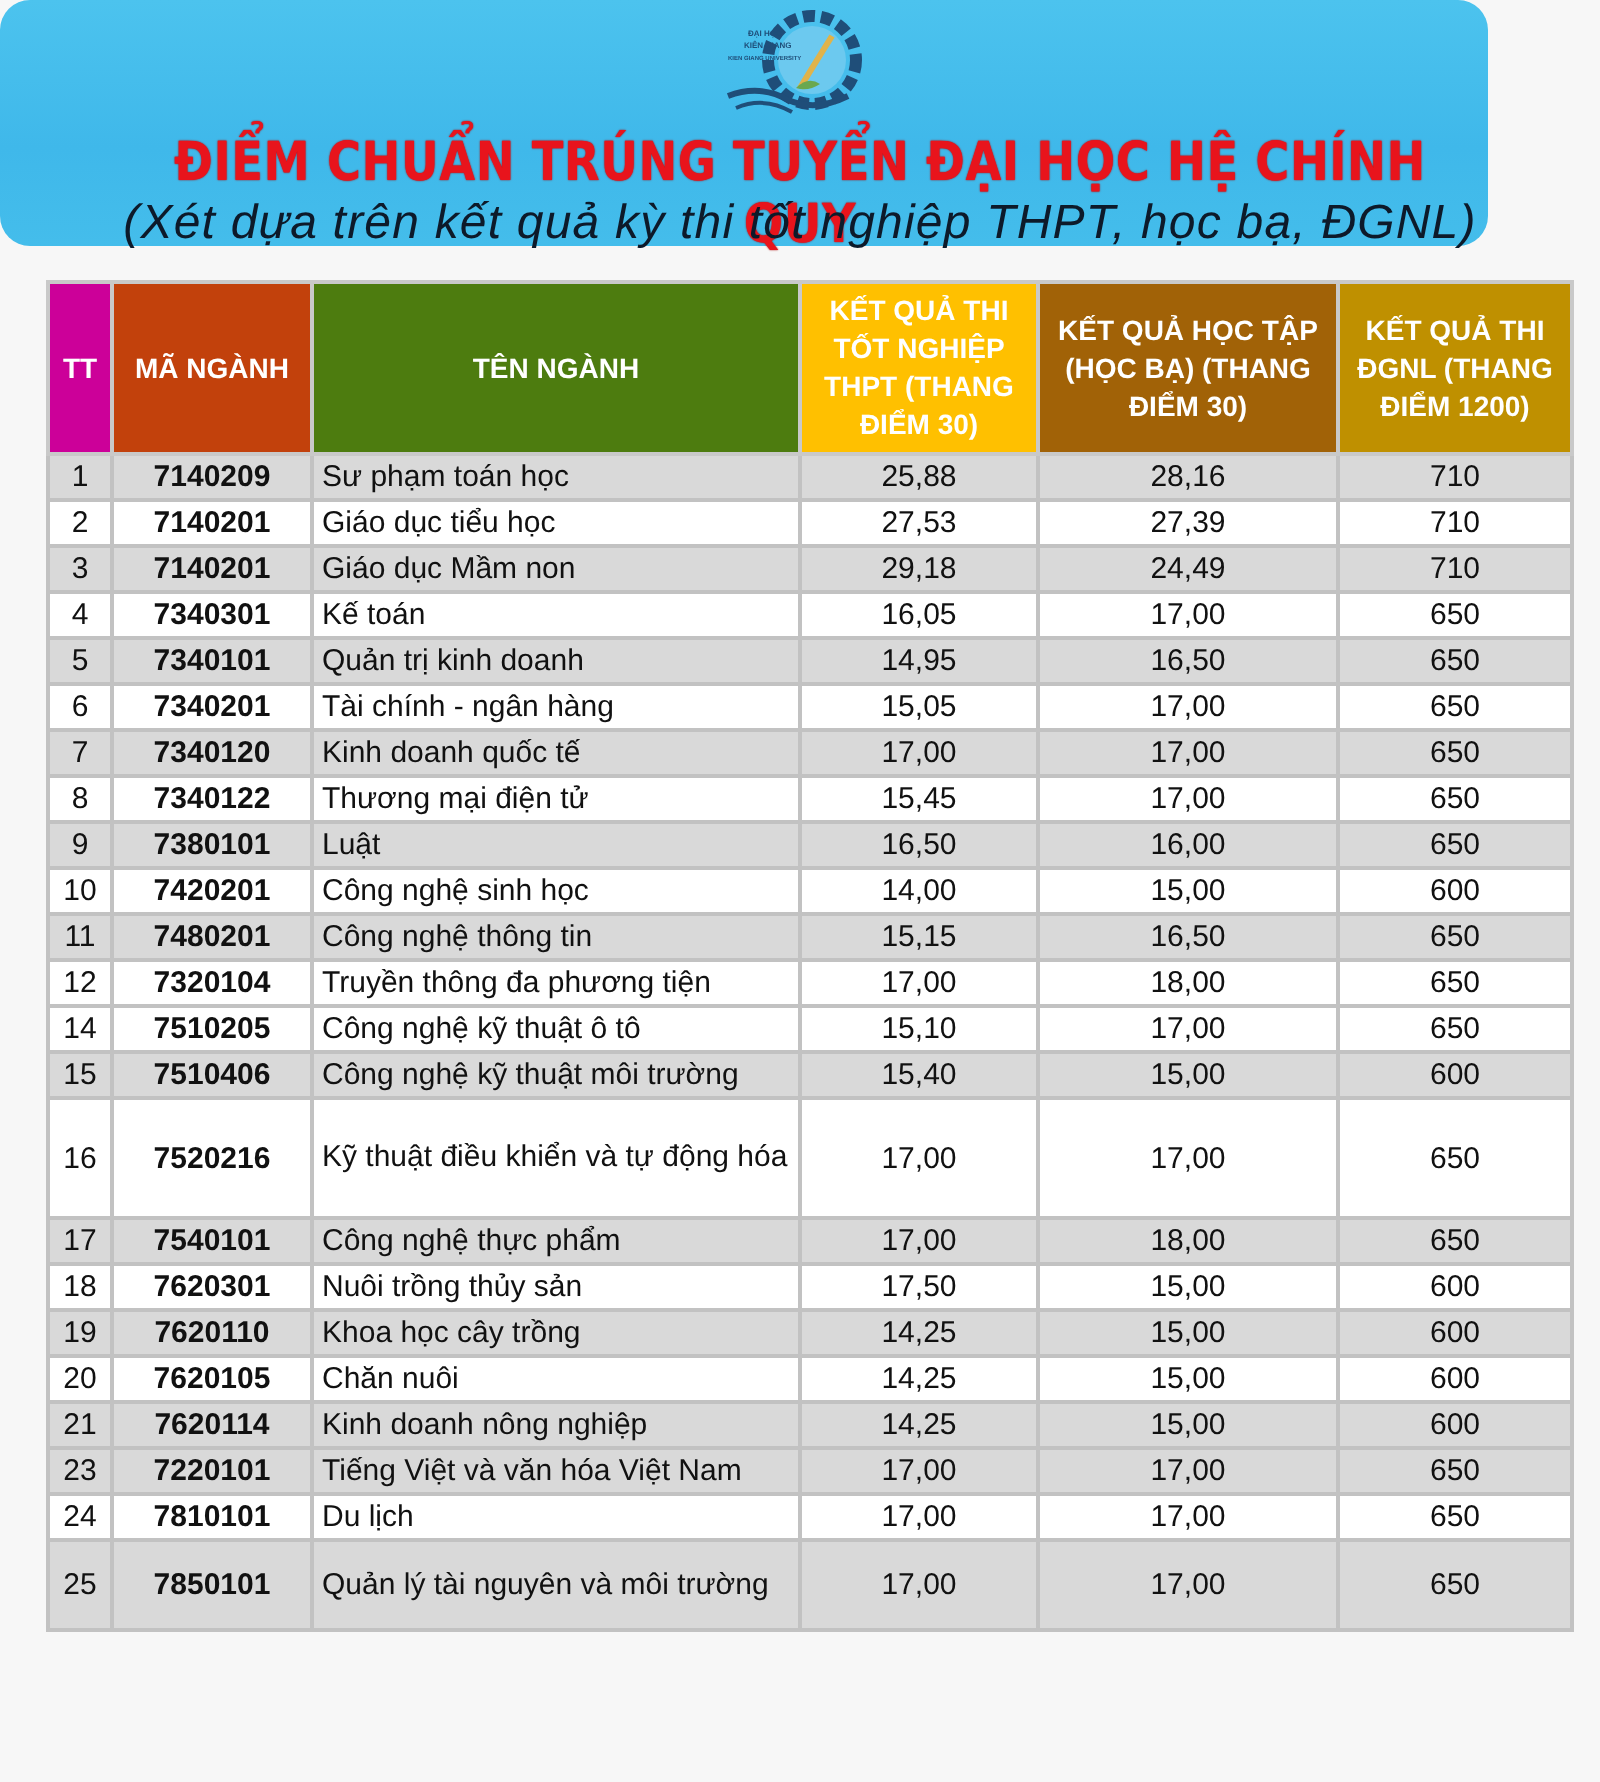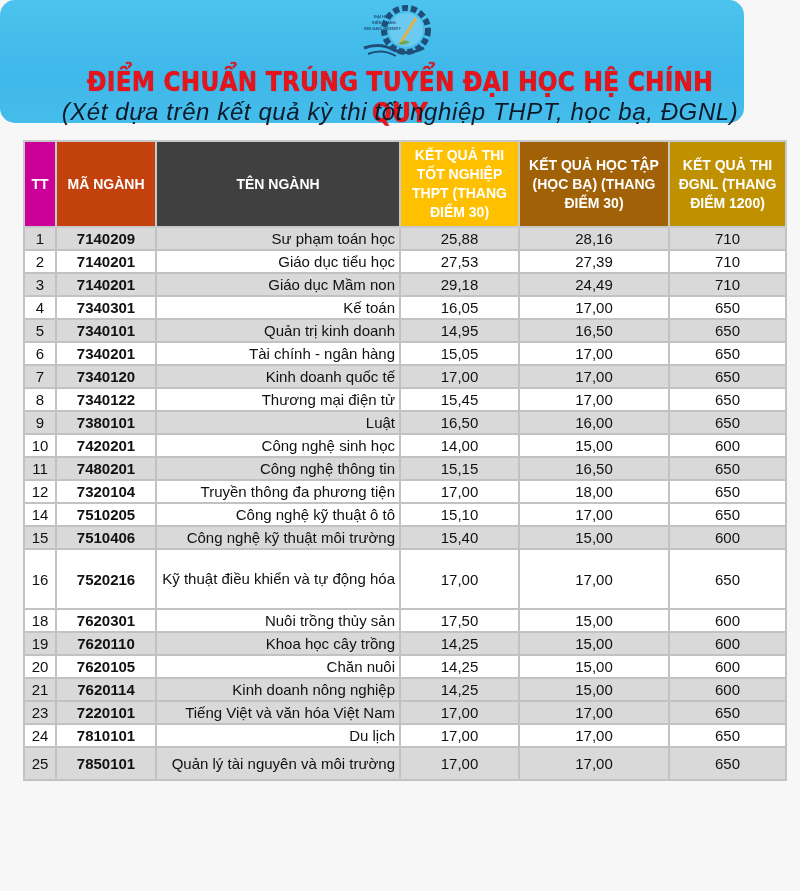--- a/index.html
+++ b/index.html
@@ -6,25 +6,25 @@
   body { width:800px; height:891px; background:#f7f7f7; font-family:"Liberation Sans", "DejaVu Sans", sans-serif; position:relative; overflow:hidden; }
   .banner { position:absolute; left:0; top:0; width:744px; height:123px; background:linear-gradient(180deg,#4cc3ee 0%, #3fb8ea 60%, #44bdeb 100%);border-radius:15px; }
   .logo { position:absolute; left:360px; top:4px; width:80px; height:56px; }
   .title { position:absolute; left:0; top:66px; width:800px; text-align:center; font-weight:900; font-size:27px; color:#e8141c; letter-spacing:0.3px; text-shadow:0 0 1px #a00; font-family:"DejaVu Sans", sans-serif; transform:scaleX(0.86); transform-origin:center; }
   .subtitle { position:absolute; left:0; top:98px; width:800px; text-align:center; font-style:italic; font-size:24px; color:#0d1a2a; letter-spacing:0.6px; }
   table { position:absolute; left:23px; top:140px; border-collapse:collapse; width:762px; table-layout:fixed; }
   th { color:#ffffff; font-weight:bold; font-size:14px; line-height:19px; border:2px solid #c9c9c9; padding:0 3px; height:86px; box-sizing:border-box; }
   td { border:2px solid #c2c2c2; font-size:15px; height:23px; padding:0 4px; color:#111; box-sizing:border-box; }
   td.c { text-align:center; }
   td.code { text-align:center; font-weight:bold; }
-  td.name { text-align:right; line-height:20px; }
+  td.name { text-align:left; line-height:20px; }
   tr.g td { background:#d9d9d9; }
   tr.w td { background:#ffffff; }
   tr.tall td { height:60px; }
-  tr.tall25 td { height:33px; }
+  tr.tall25 td { height:45px; }
 </style>
 </head>
 <body>
 
 <div class="banner">
   <svg class="logo" viewBox="0 0 80 56">
     <circle cx="46" cy="26" r="22" fill="none" stroke="#1f4e79" stroke-width="6" stroke-dasharray="6 3"></circle>
     <circle cx="46" cy="26" r="17" fill="#6cc9ef"></circle>
     <path d="M40 40 Q46 30 56 14" stroke="#e0b34a" stroke-width="3" fill="none"></path>
     <path d="M38 40 Q44 34 50 38 Q44 42 38 40Z" fill="#6aa84f"></path>
@@ -44,21 +44,21 @@
       <col style="width:100px">
       <col style="width:244px">
       <col style="width:119px">
       <col style="width:150px">
       <col style="width:117px">
   </colgroup>
   <thead>
     <tr>
       <th style="background:#cc0099">TT</th>
       <th style="background:#c2410c">MÃ NGÀNH</th>
-      <th style="background:#404040">TÊN NGÀNH</th>
+      <th style="background:#4d7c0f">TÊN NGÀNH</th>
       <th style="background:#ffc000">KẾT QUẢ THI TỐT NGHIỆP THPT (THANG ĐIỂM 30)</th>
       <th style="background:#a16207">KẾT QUẢ HỌC TẬP (HỌC BẠ) (THANG ĐIỂM 30)</th>
       <th style="background:#bf9000">KẾT QUẢ THI ĐGNL (THANG ĐIỂM 1200)</th>
     </tr>
   </thead>
   <tbody id="tbody">
       <tr class="g">
         <td class="c">1</td>
         <td class="code">7140209</td>
         <td class="name">Sư phạm toán học</td>
@@ -171,20 +171,28 @@
         <td class="c">600</td>
       </tr>
       <tr class="w tall">
         <td class="c">16</td>
         <td class="code">7520216</td>
         <td class="name">Kỹ thuật điều khiển và tự động hóa</td>
         <td class="c">17,00</td>
         <td class="c">17,00</td>
         <td class="c">650</td>
       </tr>
+      <tr class="g">
+        <td class="c">17</td>
+        <td class="code">7540101</td>
+        <td class="name">Công nghệ thực phẩm</td>
+        <td class="c">17,00</td>
+        <td class="c">18,00</td>
+        <td class="c">650</td>
+      </tr>
       <tr class="w">
         <td class="c">18</td>
         <td class="code">7620301</td>
         <td class="name">Nuôi trồng thủy sản</td>
         <td class="c">17,50</td>
         <td class="c">15,00</td>
         <td class="c">600</td>
       </tr>
       <tr class="g">
         <td class="c">19</td>

